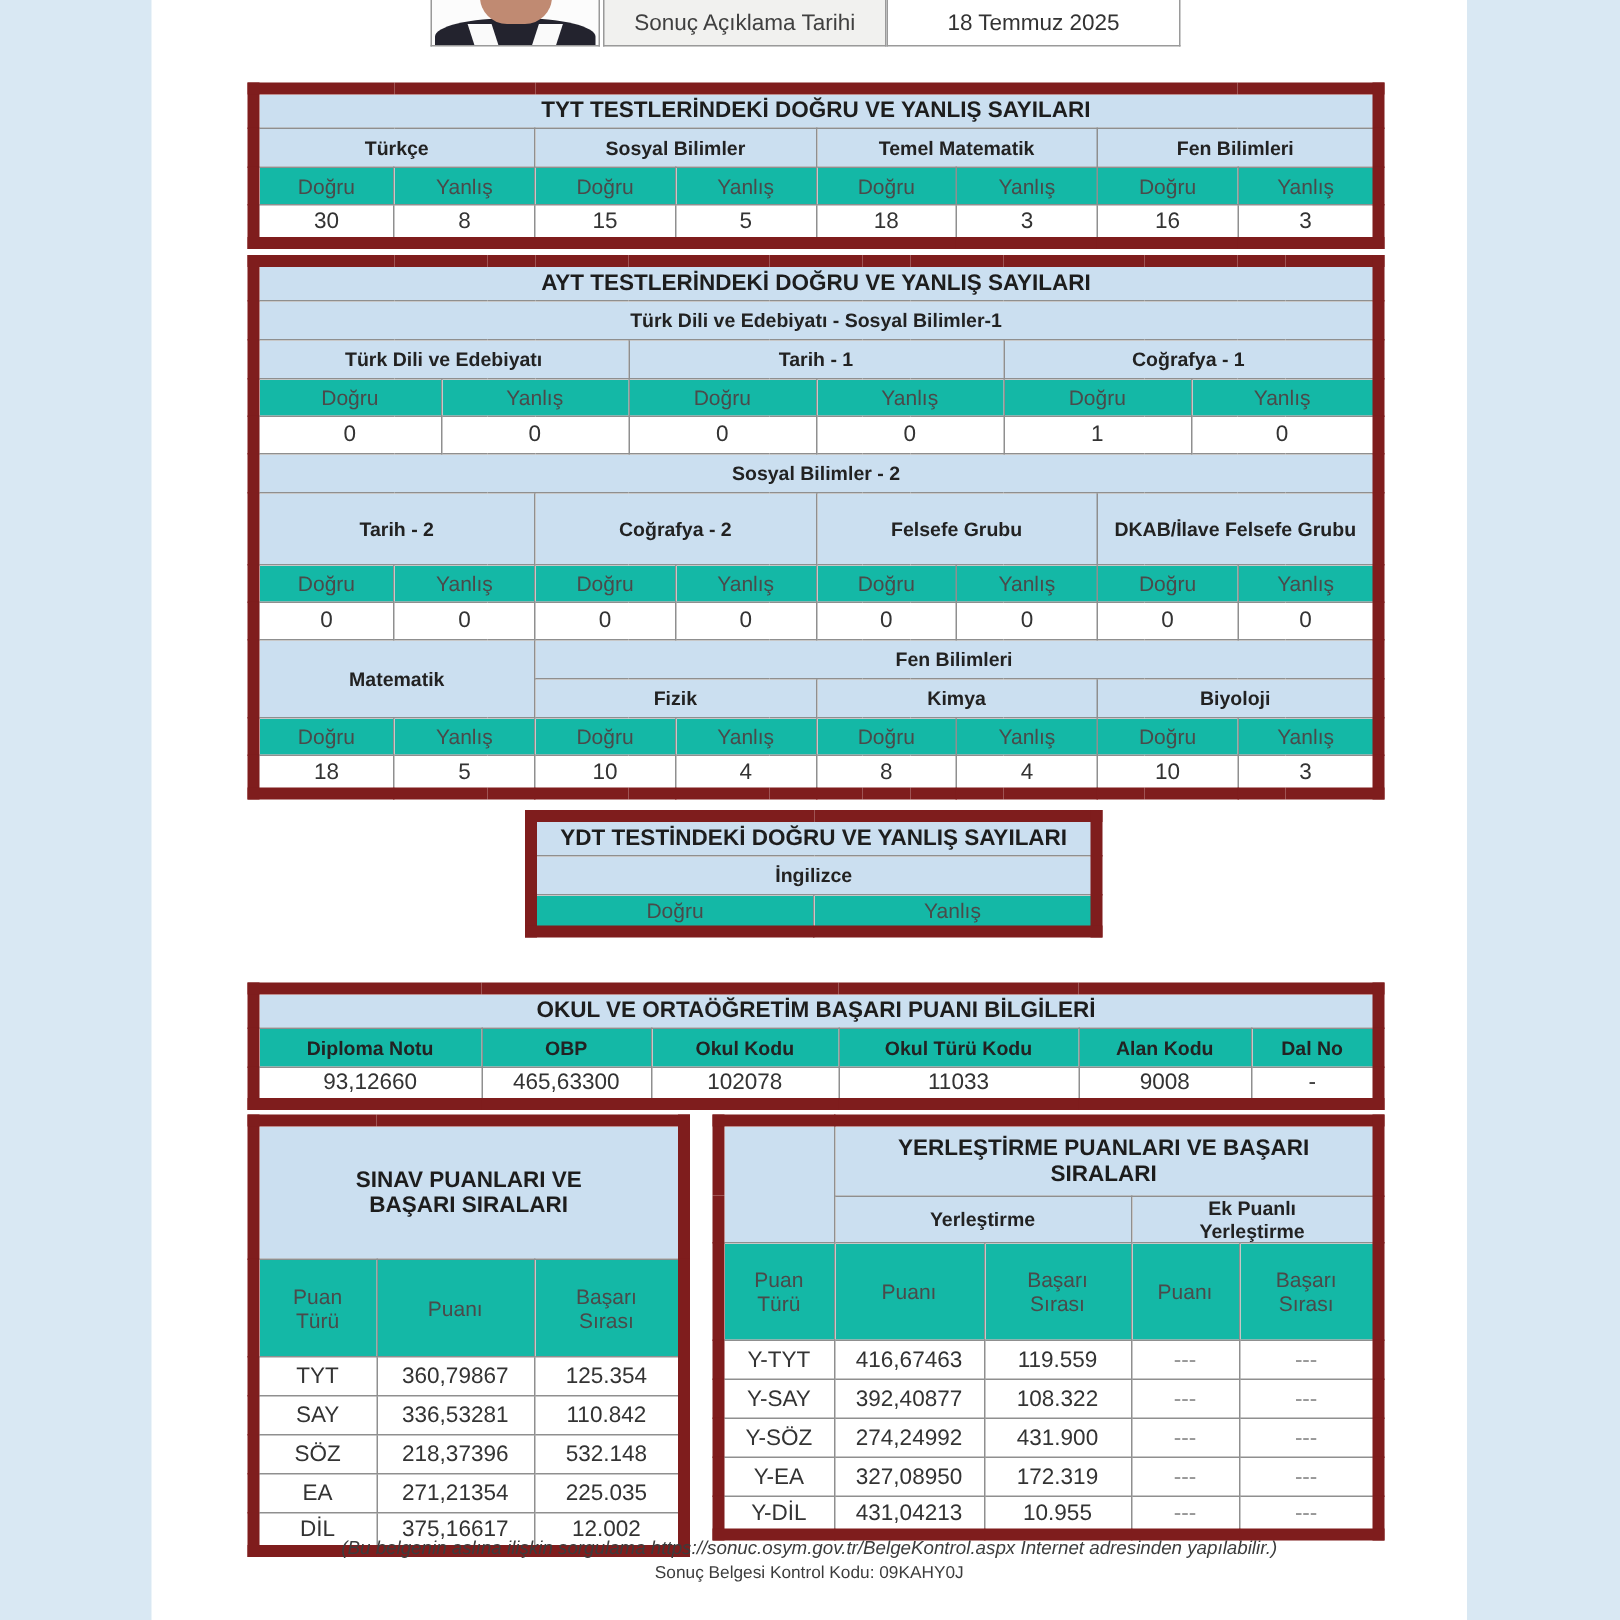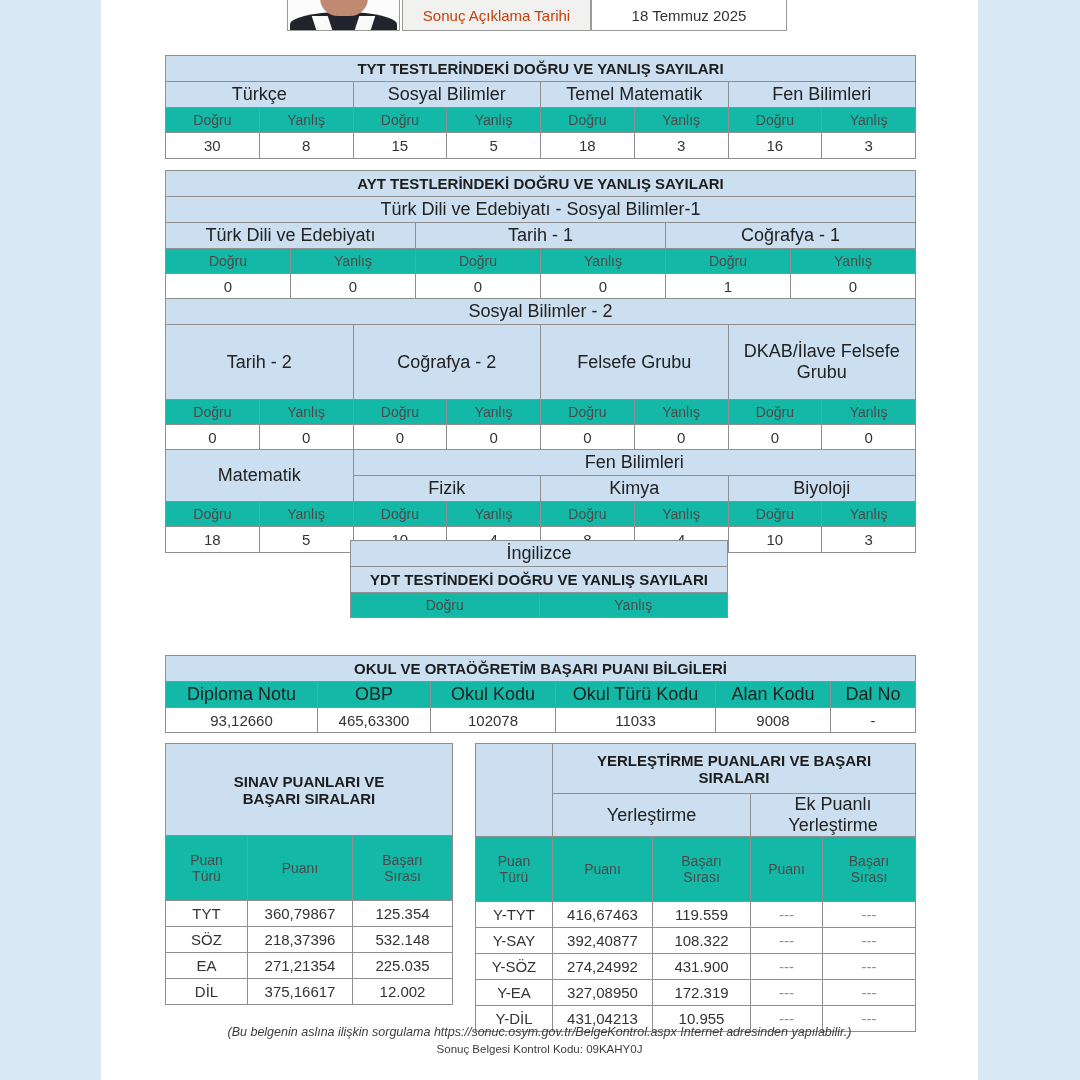--- a/index.html
+++ b/index.html
@@ -17,21 +17,21 @@
     width: 877px; height: 1080px;
     background: #ffffff;
   }
   .abs { position: absolute; }
 
   
   .cell {
     position: absolute; top: 0; height: 31px;
     border: 1px solid #9a9a9a; border-top: none;
     display: flex; align-items: center; justify-content: center;
-    font-size: 15px; color: #c2410c; background: #fff;
+    font-size: 15px; color: #404040; background: #fff;
   }
   .photo-cell { left: 287px; width: 113px; overflow: hidden; background:#fcfcfc; }
   .neck {
     position: absolute; top: -6px; left: 50%; transform: translateX(-50%);
     width: 48px; height: 22px; background: #c08a72;
     border-radius: 0 0 18px 18px; z-index: 2;
   }
   .shoulders {
     position: absolute; bottom: -8px; left: 2px; right: 2px; height: 26px;
     background: #23232e; border-radius: 48% 48% 0 0; z-index: 1;
@@ -41,32 +41,32 @@
   }
   .collar-l { left: 26px; transform: skewX(18deg); }
   .collar-r { right: 26px; transform: skewX(-18deg); }
   .date-label-cell { left: 402px; width: 189px; background: #f1f1ef; }
   .date-value-cell { left: 591px; width: 196px; color:#333; }
 
   
   table {
     border-collapse: collapse;
     table-layout: fixed;
-    border: 1px solid #7f1d1d;
+    border: 8px solid #7f1d1d;
   }
   td {
     border: 1px solid #8f8f8f;
     text-align: center;
     vertical-align: middle;
     overflow: hidden;
   }
   .blue { background: #cbdff0; }
   .gray { background: #14b8a6; }
   .title { font-weight: bold; font-size: 15px; color: #1d1d1d; }
-  .group { font-weight: normal; font-size: 18px; color: #222; }
+  .group { font-weight: bold; font-size: 13px; color: #222; }
   .lbl { font-size: 14px; color: #4a4a4a; }
   .val { font-size: 15px; color: #333; }
   .dash { color: #8f8f8f; }
   .r26 { height: 26px; } .r25 { height: 25px; }
   .r46 { height: 46px; } .r47 { height: 47px; }
   .r50 { height: 50px; } .r42 { height: 24px; } .r92 { height: 92px; }
   .pad28 { padding: 0 44px; } .pad20 { padding: 0 20px; } .pad24 { padding: 0 24px; }
   .pad10 { padding: 16px 10px; }
 
   #tyt-wrap  { left: 165px; top: 55px; }
@@ -260,24 +260,24 @@
 </tbody>
   </table>
 
 <table class="abs" id="ydt-wrap">
   <colgroup>
       <col style="width:188.5px">
       <col style="width:188.5px">
     </colgroup>
   <tbody>
       <tr class="r26">
+    <td colspan="2" class="blue title">YDT TESTİNDEKİ DOĞRU VE YANLIŞ SAYILARI</td>
+  </tr>
+  <tr class="r26">
     <td colspan="2" class="blue group">İngilizce</td>
-  </tr>
-  <tr class="r26">
-    <td colspan="2" class="blue title">YDT TESTİNDEKİ DOĞRU VE YANLIŞ SAYILARI</td>
   </tr>
   <tr class="r25">
     <td class="gray lbl">Doğru</td>
     <td class="gray lbl">Yanlış</td>
   </tr>
 </tbody>
   </table>
 
 <table class="abs" id="okul-wrap">
   <colgroup>
@@ -325,20 +325,25 @@
     <td class="gray lbl pad10">Puan Türü</td>
     <td class="gray lbl">Puanı</td>
     <td class="gray lbl pad20">Başarı Sırası</td>
   </tr>
   <tr class="r26">
     <td class="val">TYT</td>
     <td class="val">360,79867</td>
     <td class="val">125.354</td>
   </tr>
   <tr class="r26">
+    <td class="val">SAY</td>
+    <td class="val">336,53281</td>
+    <td class="val">110.842</td>
+  </tr>
+  <tr class="r26">
     <td class="val">SÖZ</td>
     <td class="val">218,37396</td>
     <td class="val">532.148</td>
   </tr>
   <tr class="r26">
     <td class="val">EA</td>
     <td class="val">271,21354</td>
     <td class="val">225.035</td>
   </tr>
   <tr class="r26">

